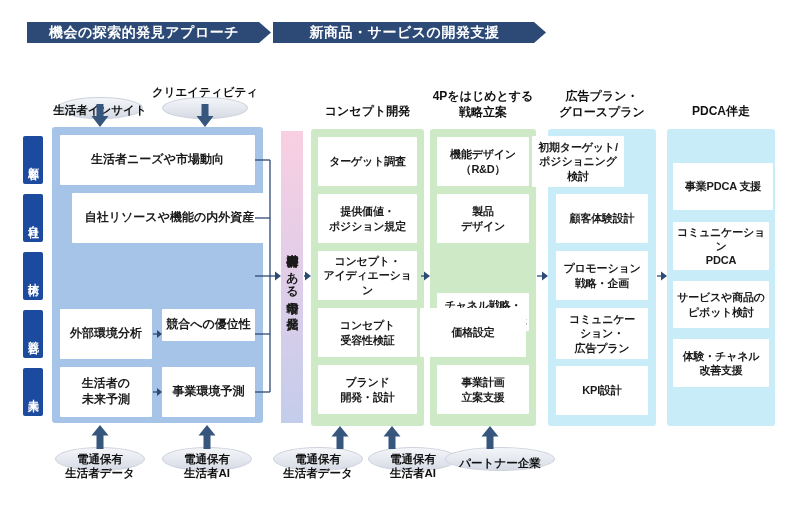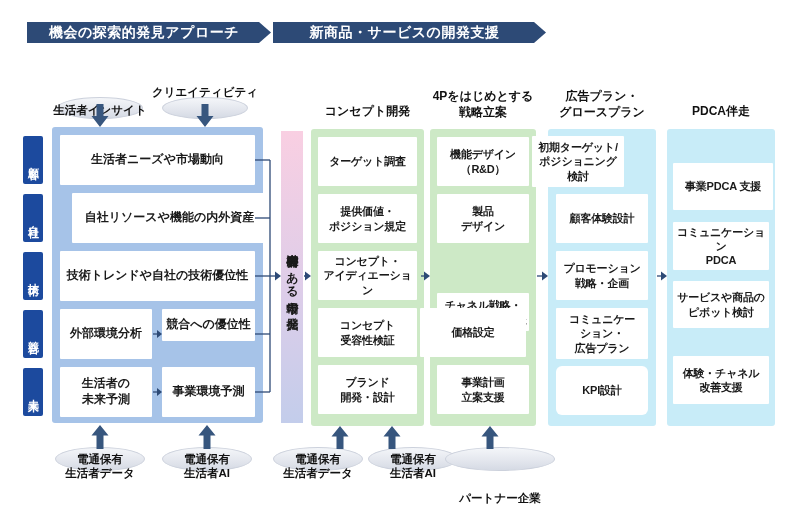--- a/index.html
+++ b/index.html
@@ -80,21 +80,20 @@
   <div class="left-panel"></div>
 
   <div class="tag" style="top:136px;">顧客</div>
   <div class="tag" style="top:194px;">自社</div>
   <div class="tag" style="top:252px;">技術</div>
   <div class="tag" style="top:310px;">競合</div>
   <div class="tag" style="top:368px;">未来</div>
 
   <div class="lbox" style="left:60px; top:135px; width:195px; height:50px;">生活者ニーズや市場動向</div>
   <div class="lbox" style="left:60px; top:193px; width:195px; height:50px;margin-left:12px;">自社リソースや機能の内外資産</div>
-  <div class="lbox" style="left:60px; top:251px; width:195px; height:50px;">技術トレンドや自社の技術優位性</div>
   <div class="lbox" style="left:60px; top:309px; width:92px; height:50px;">外部環境分析</div>
   <div class="lbox" style="left:162px; top:309px; width:93px; height:32px;">競合への優位性</div>
   <div class="lbox" style="left:60px; top:367px; width:92px; height:50px;">生活者の
 未来予測</div>
   <div class="lbox" style="left:162px; top:367px; width:93px; height:50px;">事業環境予測</div>
 
   <div class="market-bar">潜在需要のある市場の発掘</div>
 
   <div class="col-header" style="left:311px; top:104px; width:113px;">コンセプト開発</div>
   <div class="col-header" style="left:421px; top:89px; width:124px;">4Pをはじめとする
@@ -128,45 +127,45 @@
   <div class="col col-cyan col3"></div>
   <div class="colbox" style="left:532px; top:136px; width:92px; height:51px;">初期ターゲット/
 ポジショニング
 検討</div>
   <div class="colbox" style="left:556px; top:194px; width:92px; height:49px;">顧客体験設計</div>
   <div class="colbox" style="left:556px; top:308px; width:92px; height:51px;">コミュニケー
 ション・
 広告プラン</div>
   <div class="colbox" style="left:556px; top:251px; width:92px; height:49px;">プロモーション
 戦略・企画</div>
-  <div class="colbox" style="left:556px; top:366px; width:92px; height:49px;border-radius:6px;">KPI設計</div>
+  <div class="colbox" style="left:556px; top:366px; width:92px; height:49px;">KPI設計</div>
 
   <div class="col col-cyan col4"></div>
   <div class="colbox" style="left:673px; top:163px; width:100px; height:47px;">事業PDCA 支援</div>
   <div class="colbox" style="left:673px; top:222px; width:96px; height:48px;">コミュニケーション
 PDCA</div>
   <div class="colbox" style="left:673px; top:281px; width:96px; height:47px;">サービスや商品の
 ピボット検討</div>
-  <div class="colbox" style="left:673px; top:339px; width:96px; height:48px;margin-top:17px;">体験・チャネル
+  <div class="colbox" style="left:673px; top:339px; width:96px; height:48px;">体験・チャネル
 改善支援</div>
 
   <div class="disc" style="left:55px; top:447px; width:90px; height:24px;"></div>
   <div class="src-label" style="left:45px; top:452px; width:110px;">電通保有
 生活者データ</div>
   <div class="disc" style="left:162px; top:447px; width:90px; height:24px;"></div>
   <div class="src-label" style="left:152px; top:452px; width:110px;">電通保有
 生活者AI</div>
   <div class="disc" style="left:273px; top:447px; width:90px; height:24px;"></div>
   <div class="src-label" style="left:263px; top:452px; width:110px;">電通保有
 生活者データ</div>
   <div class="disc" style="left:368px; top:447px; width:90px; height:24px;"></div>
   <div class="src-label" style="left:358px; top:452px; width:110px;">電通保有
 生活者AI</div>
   <div class="disc" style="left:445px; top:447px; width:110px; height:24px;"></div>
-  <div class="src-label" style="left:445px; top:456px; width:110px;margin-top:35px;">パートナー企業</div>
+  <div class="src-label" style="left:445px; top:456px; width:110px;">パートナー企業</div>
 
   <svg class="overlay" viewBox="0 0 800 506">
     <g stroke="#2d4a76" stroke-width="1.3" fill="none">
       <path d="M255 160 H270"></path>
       <path d="M255 218 H270"></path>
       <path d="M255 276 H270"></path>
       <path d="M255 334 H270"></path>
       <path d="M255 392 H270"></path>
       <path d="M270 160 V392"></path>
       <path d="M270 276 H275"></path>

